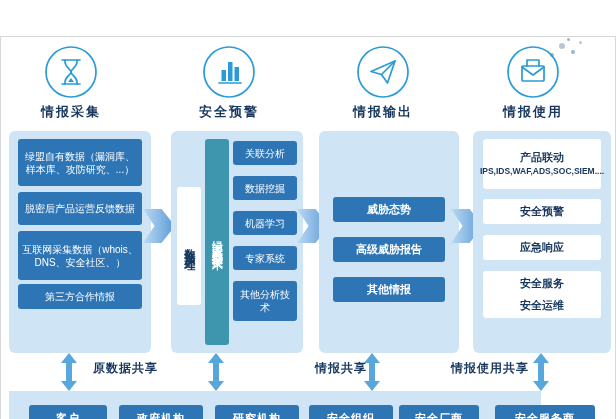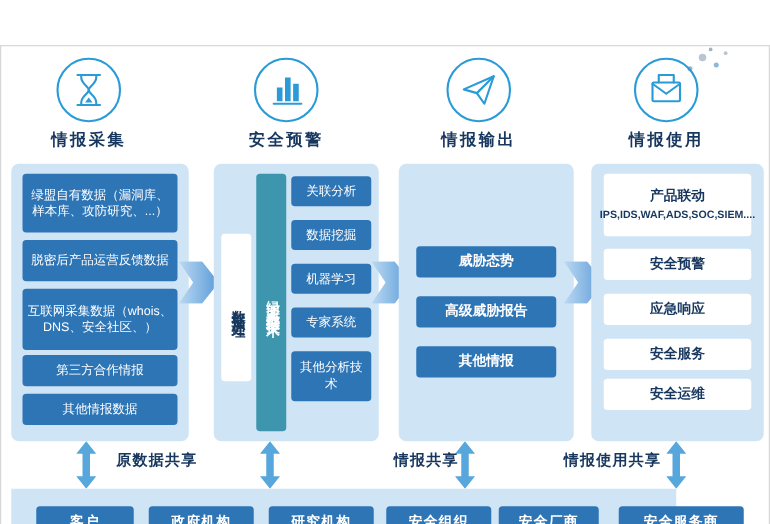--- a/index.html
+++ b/index.html
@@ -114,21 +114,20 @@
       <path class="st" d="M16 22L27 30L38 22"></path>
     </svg>
     <div class="stage-label">情报使用</div>
   </div>
 
   <div class="panel" style="left:8px;width:142px">
     <div class="bluebox p1" style="top:8px;height:47px">绿盟自有数据（漏洞库、样本库、攻防研究、...）</div>
     <div class="bluebox p1" style="top:61px;height:33px">脱密后产品运营反馈数据</div>
     <div class="bluebox p1" style="top:100px;height:49px">互联网采集数据（whois、DNS、安全社区、）</div>
     <div class="bluebox p1" style="top:153px;height:25px">第三方合作情报</div>
-    <div class="bluebox p1" style="top:184px;height:25px">其他情报数据</div>
   </div>
 
   <div class="harrow" style="left:142px"></div>
 
   <div class="panel" style="left:170px;width:132px">
     <div class="whitebox" style="left:6px;top:56px;width:24px;height:118px">
       <span class="vtext">数据预处理</span>
     </div>
     <div class="techbox" style="left:34px;top:8px;width:24px;height:206px">
       <span class="vtext">绿盟大数据技术</span>
@@ -151,21 +150,21 @@
   <div class="harrow" style="left:450px"></div>
 
   <div class="panel" style="left:472px;width:138px">
     <div class="whitebox p4" style="top:8px;height:50px">
       <span class="p4-title">产品联动</span>
       <span class="p4-sub">IPS,IDS,WAF,ADS,SOC,SIEM....</span>
     </div>
     <div class="whitebox p4" style="top:68px">安全预警</div>
     <div class="whitebox p4" style="top:104px">应急响应</div>
     <div class="whitebox p4" style="top:140px">安全服务</div>
-    <div class="whitebox p4" style="top:172px">安全运维</div>
+    <div class="whitebox p4" style="top:162px">安全运维</div>
   </div>
 
   <svg class="varrow" style="left:60px" width="16" height="38" viewBox="0 0 16 38">
     <path d="M8 0L16 10H11V28H16L8 38L0 28H5V10H0Z"></path>
     </svg>
   <svg class="varrow" style="left:207px" width="16" height="38" viewBox="0 0 16 38">
     <path d="M8 0L16 10H11V28H16L8 38L0 28H5V10H0Z"></path>
     </svg>
   <svg class="varrow" style="left:363px" width="16" height="38" viewBox="0 0 16 38">
     <path d="M8 0L16 10H11V28H16L8 38L0 28H5V10H0Z"></path>

